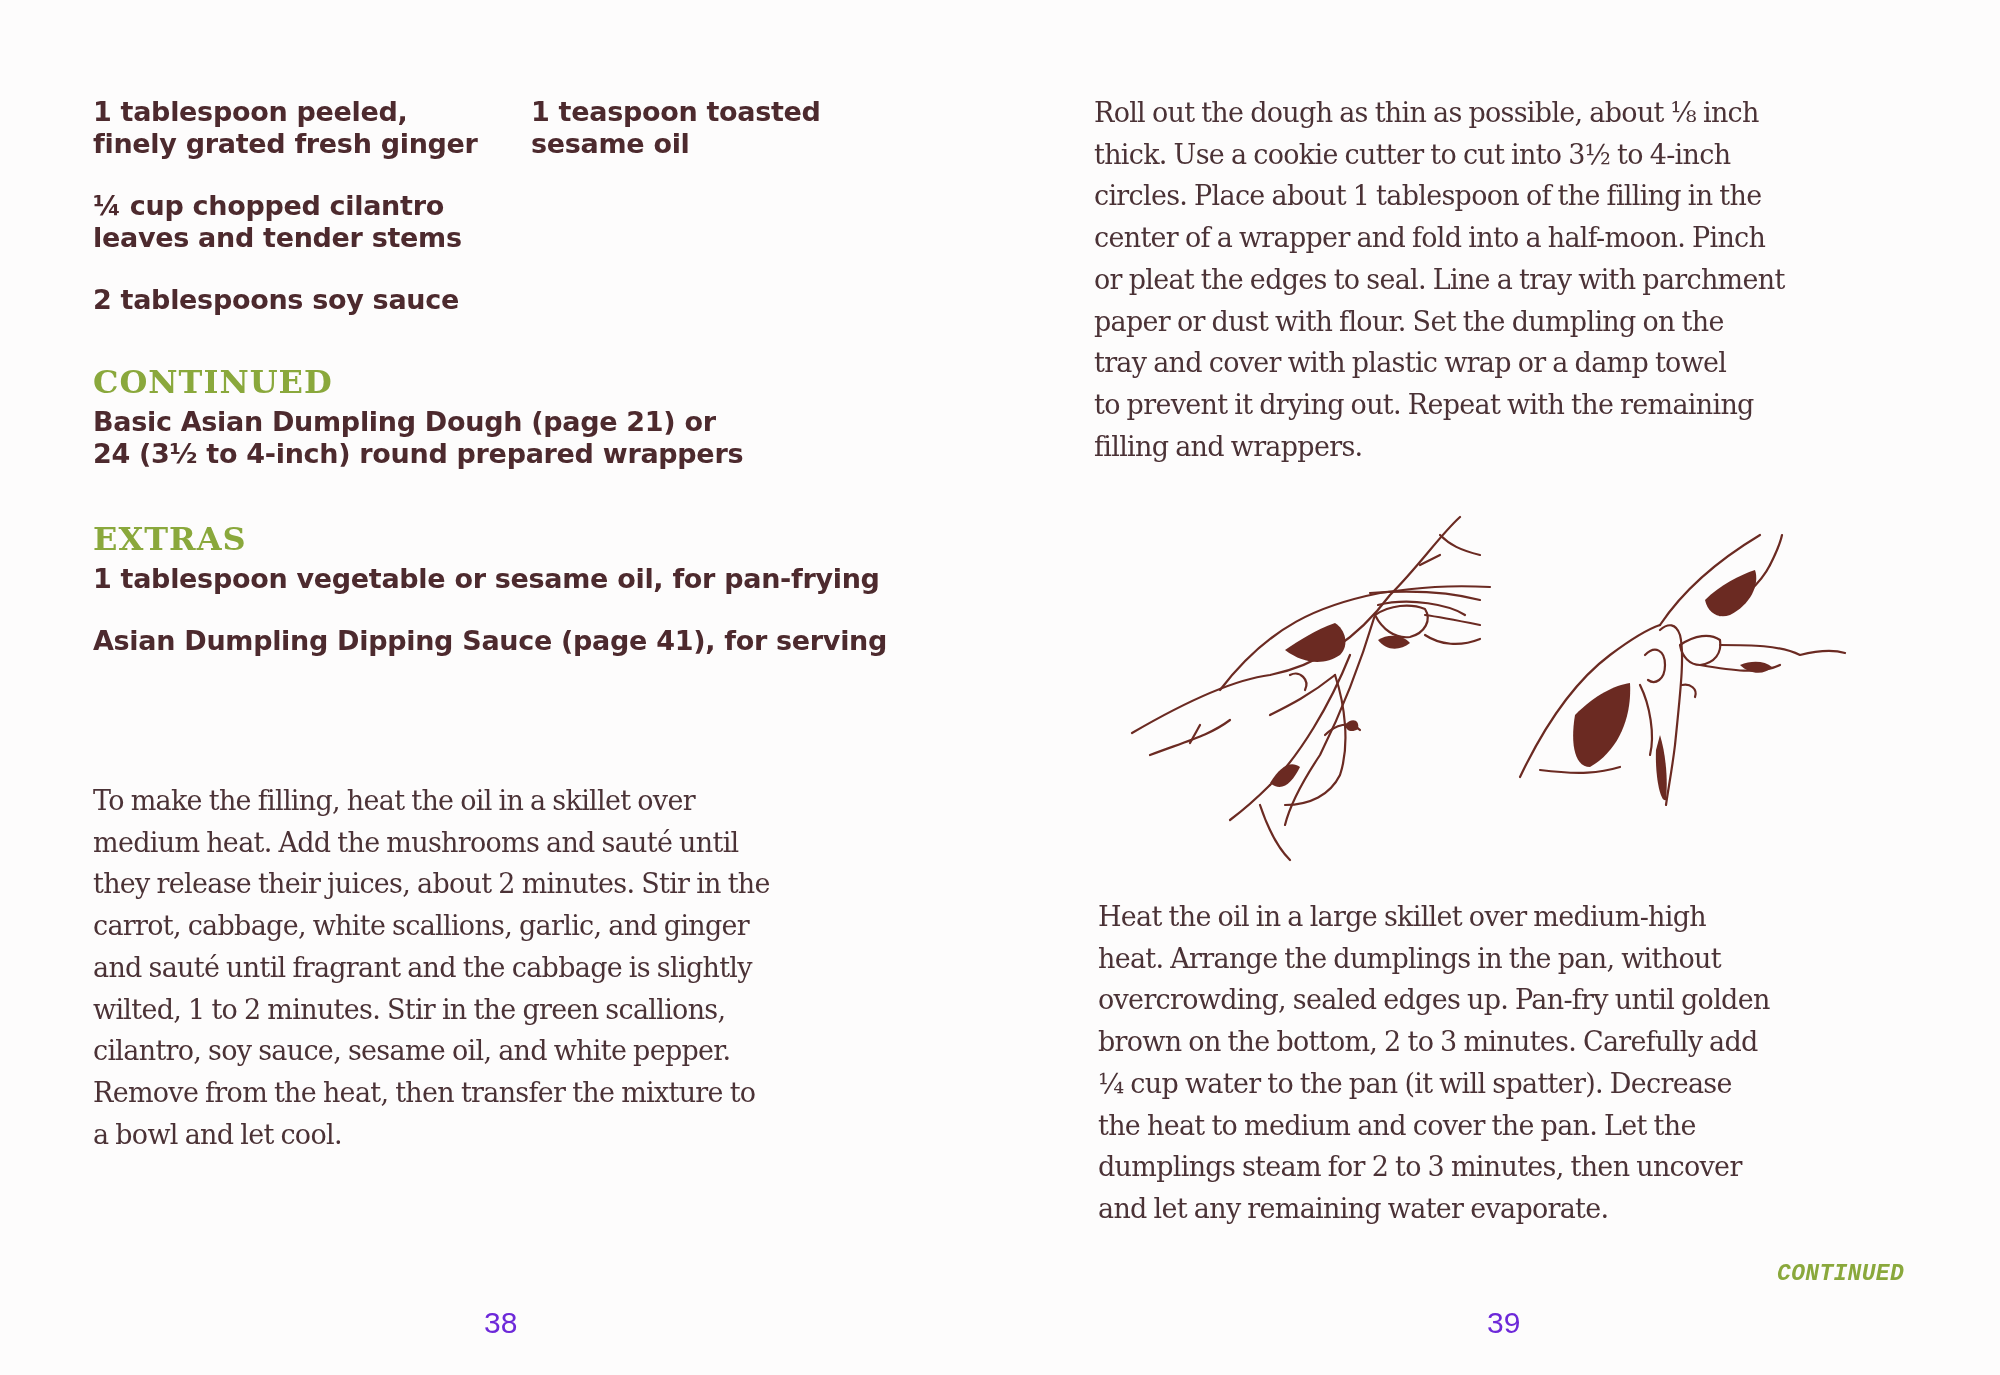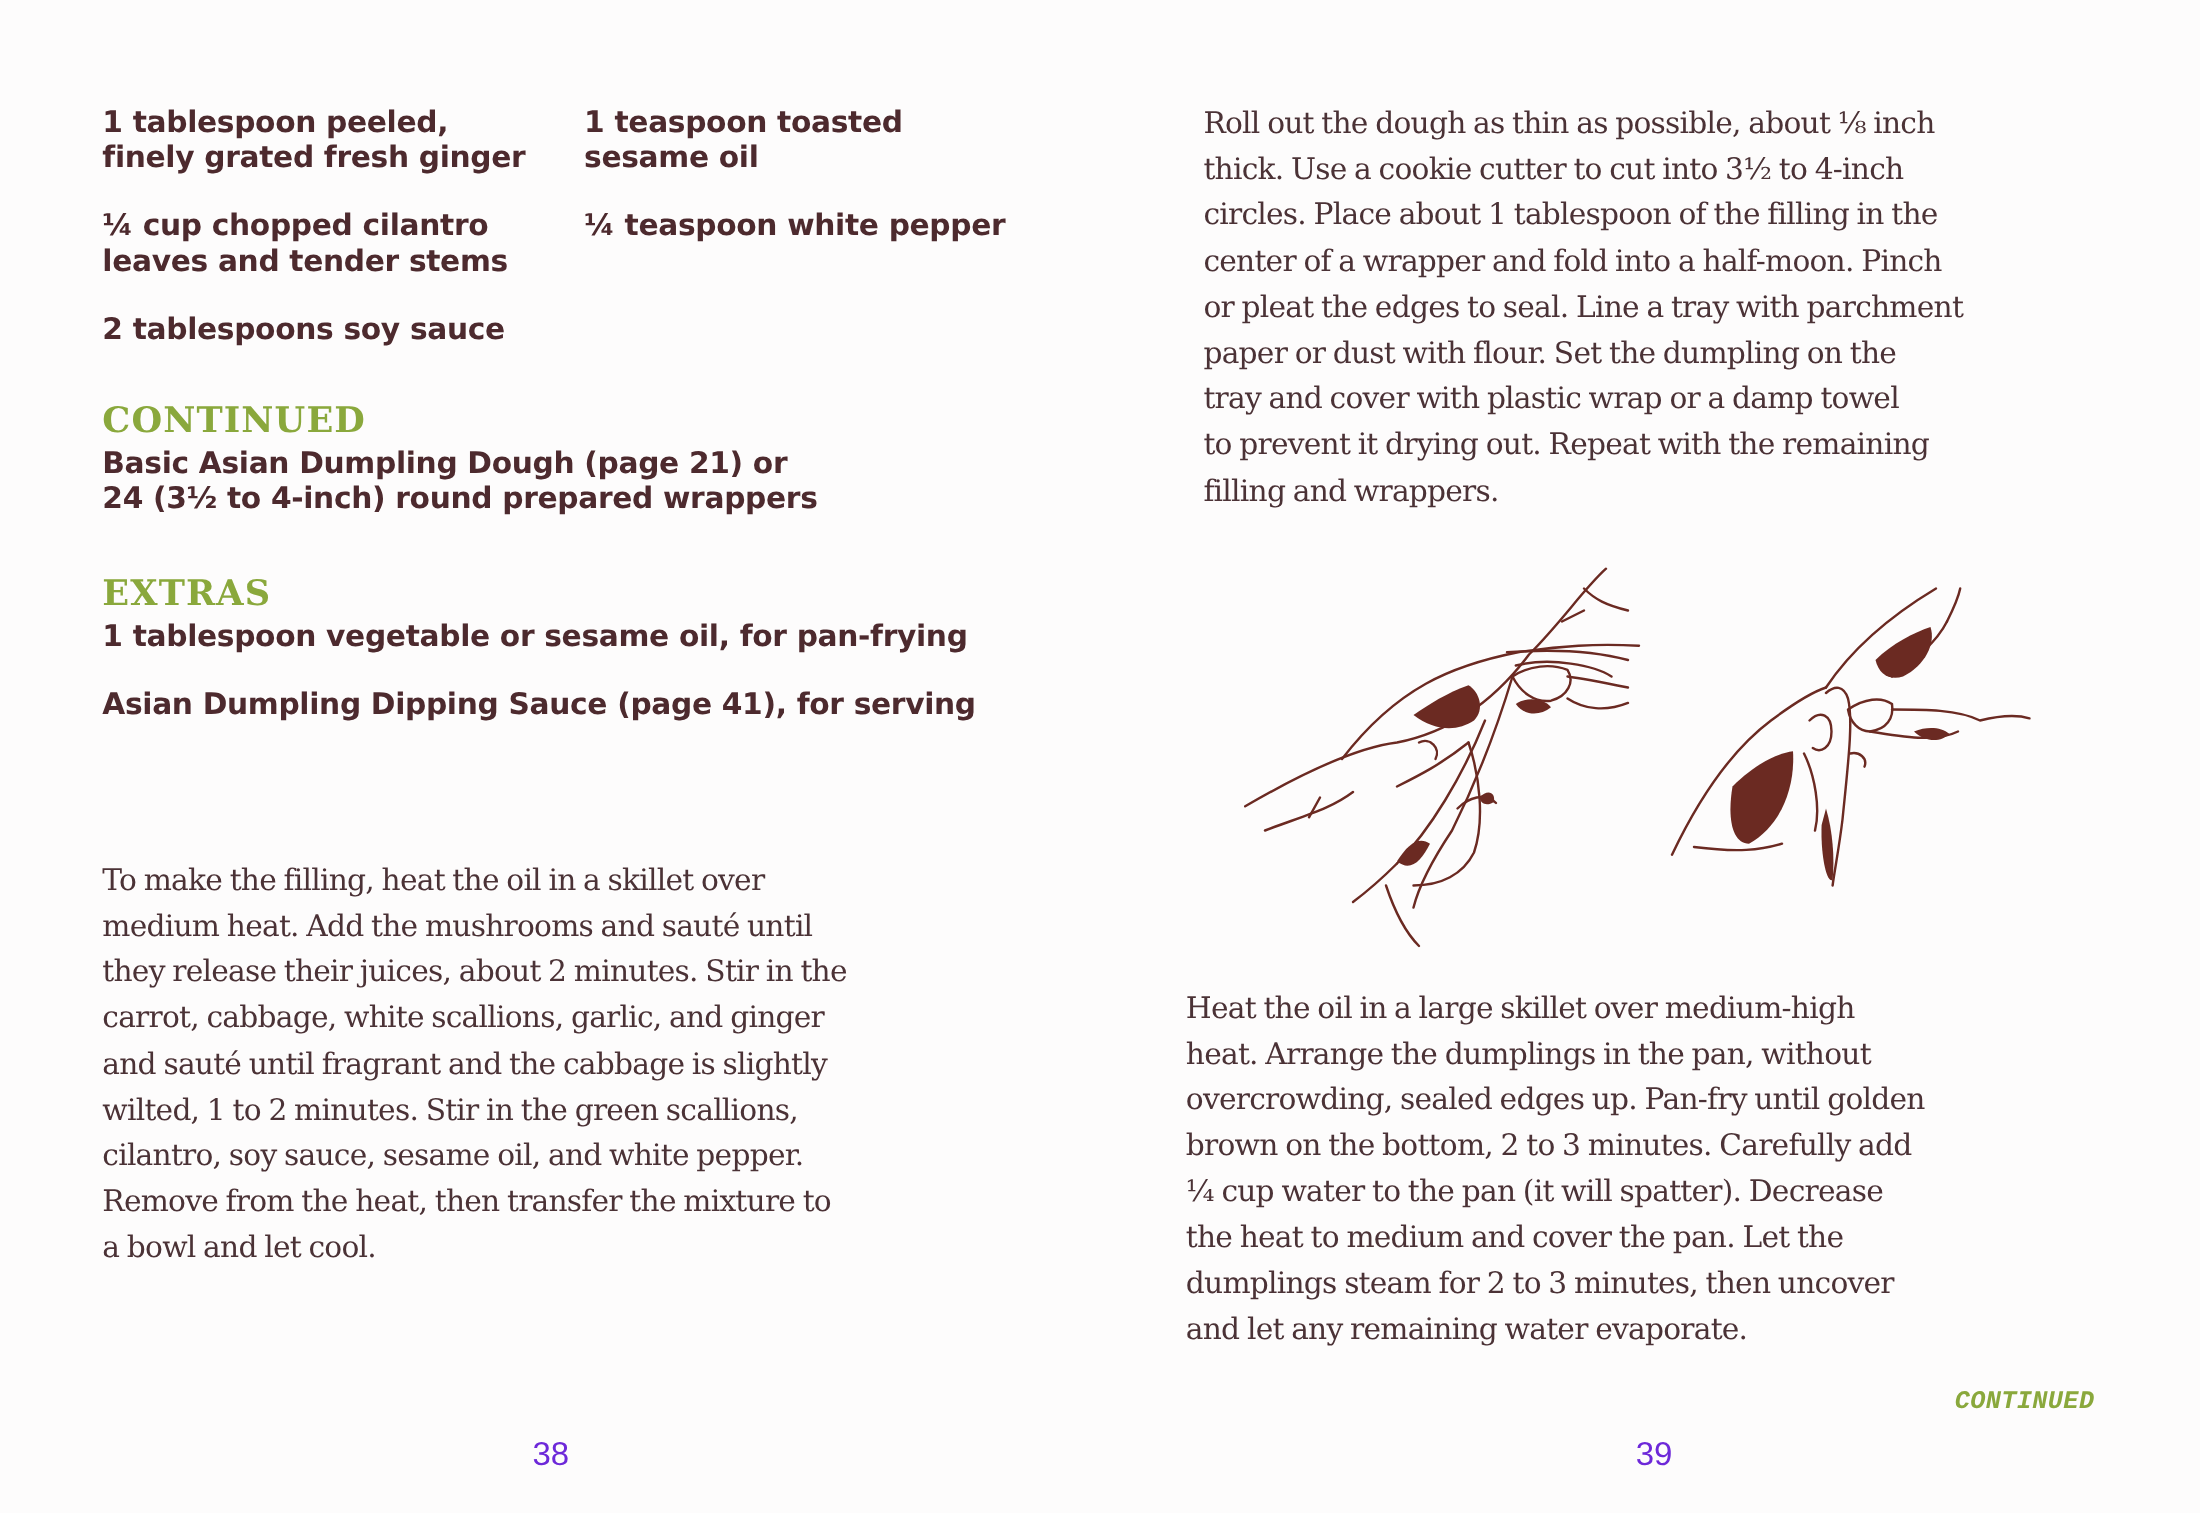--- a/index.html
+++ b/index.html
@@ -53,21 +53,21 @@
     .body-text {
       font-family: "DejaVu Serif", serif;
       font-size: 27px;
       line-height: 41.7px;
       color: #4b3236;
       letter-spacing: -0.7px;
       word-spacing: -1px;
     }
     .para-left { position: absolute; left: 93px; top: 780px; width: 830px; }
     .para-right-1 { position: absolute; left: 94px; top: 92px; width: 870px; }
-    .para-right-2 { position: absolute; left: 78px; top: 896px; width: 870px; }
+    .para-right-2 { position: absolute; left: 98px; top: 896px; width: 870px; }
 
     .illustration {
       position: absolute; left: 120px; top: 505px; width: 760px; height: 360px;
     }
 
     .continued {
       position: absolute; right: 96px; top: 1261px;
       font-family: Liberation Mono, monospace;
       font-weight: bold; font-style: italic;
       font-size: 23px; color: #8aa83c; letter-spacing: 0.3px;
@@ -90,23 +90,20 @@
       <div>1 tablespoon peeled,</div>
       <div>finely grated fresh ginger</div>
     </div>
     <div class="cell ing">
       <div>1 teaspoon toasted</div>
       <div>sesame oil</div>
     </div>
     <div class="cell ing">
       <div>¼ cup chopped cilantro</div>
       <div>leaves and tender stems</div>
-    </div>
-    <div class="cell ing">
-      <div>¼ teaspoon white pepper</div>
     </div>
     <div class="cell ing span">
       <div>2 tablespoons soy sauce</div>
     </div>
   </div>
 
   <div class="section sec-wrappers">
     <div class="section-head">CONTINUED</div>
     <div class="ing">
       <div>Basic Asian Dumpling Dough (page 21) or</div>

